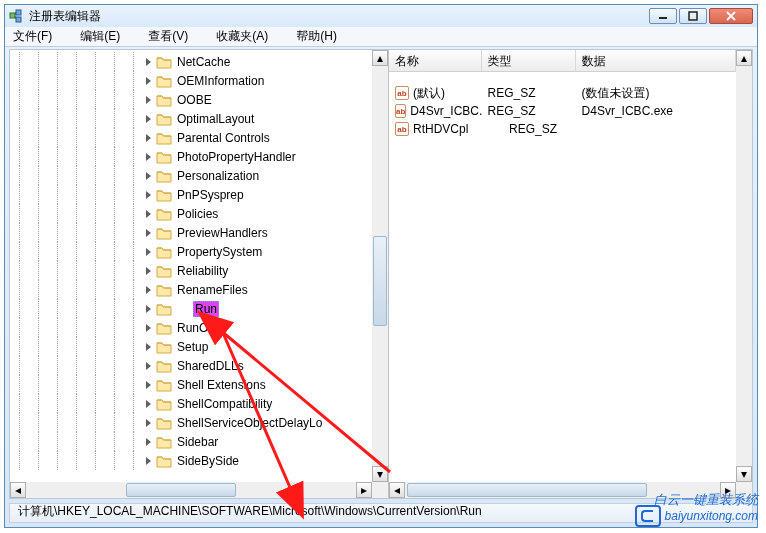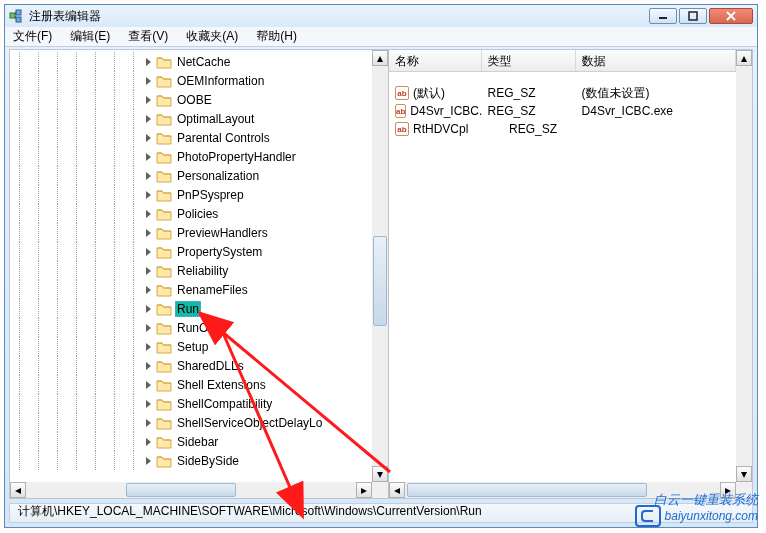--- a/index.html
+++ b/index.html
@@ -8,30 +8,30 @@
     .window { width: 754px; height: 524px; margin: 4px; border: 1px solid #5b8bb4; background: linear-gradient(#e8f1fb, #d7e7f7); position: relative; }
 
     .titlebar { height: 22px; background: linear-gradient(#eaf3fc, #d9e9f9); display: flex; align-items: center; padding: 8px 4px; }
     .titlebar .app-icon { width: 16px; height: 16px; margin-right: 4px; }
     .titlebar .title { flex: 1; color: #000; font-size: 12px; }
     .win-btns { display: flex; gap: 2px; }
     .win-btn { width: 28px; height: 16px; border: 1px solid #6b8fb5; border-radius: 2px; background: linear-gradient(#f5faff,#cfe3f5); display: flex; align-items: center; justify-content: center; cursor: pointer; }
     .win-btn.close { width: 44px; background: linear-gradient(#f08b7a,#d9674f); border-color: #a94a3a; color: #fff; }
     .win-btn svg { width: 10px; height: 10px; }
 
-    .menubar { height: 20px; background: #f4f8fc; display: flex; align-items: center; padding: 0 2px; gap: 6px; border-bottom: 1px solid #c0d0e0; text-align: center; }
+    .menubar { height: 20px; background: #f4f8fc; display: flex; align-items: center; padding: 0 2px; gap: 16px; border-bottom: 1px solid #c0d0e0; text-align: center; }
     .menubar .menu-item { padding: 2px 6px; cursor: pointer; }
 
     .content { position: absolute; top: 44px; left: 4px; right: 4px; bottom: 28px; display: flex; background: #fff; border: 1px solid #b8c8d8; }
 
     .tree-panel { width: 379px; border-right: 1px solid #c0c0c0; position: relative; overflow: hidden; background: #fff; }
     .tree-viewport { position: absolute; top: 0; left: 0; right: 16px; bottom: 16px; overflow: hidden; }
     .tree { padding: 2px 0; }
     .tree-row { display: flex; align-items: center; height: 19px; white-space: nowrap; cursor: pointer; }
-    .tree-row.selected .label { background: #14b8a6; border: 1px dotted #7da2ce; padding: 0 1px; }
+    .tree-row.selected .label { background: #d946ef; border: 1px dotted #7da2ce; padding: 0 1px; margin-left: 18px; }
     .dotted-lines { display: inline-block; height: 19px; position: relative; }
     .dot-col { display: inline-block; width: 19px; height: 19px; position: relative; }
     .dot-col::before { content: ""; position: absolute; left: 9px; top: 0; bottom: 0; border-left: 1px dotted #a0a0a0; }
     .expander { width: 11px; height: 11px; display: inline-flex; align-items: center; justify-content: center; margin-right: 2px; }
     .expander.tri::before { content: ""; border-left: 5px solid #606060; border-top: 4px solid transparent; border-bottom: 4px solid transparent; display: block; }
     .folder-icon { width: 16px; height: 14px; margin-right: 3px; display: inline-block; }
     .folder-icon svg { width: 16px; height: 14px; display: block; }
     .label { padding: 0 2px; }
 
     .hscrollbar { position: absolute; left: 0; right: 16px; bottom: 0; height: 16px; background: #f0f0f0; display: flex; align-items: center; }

